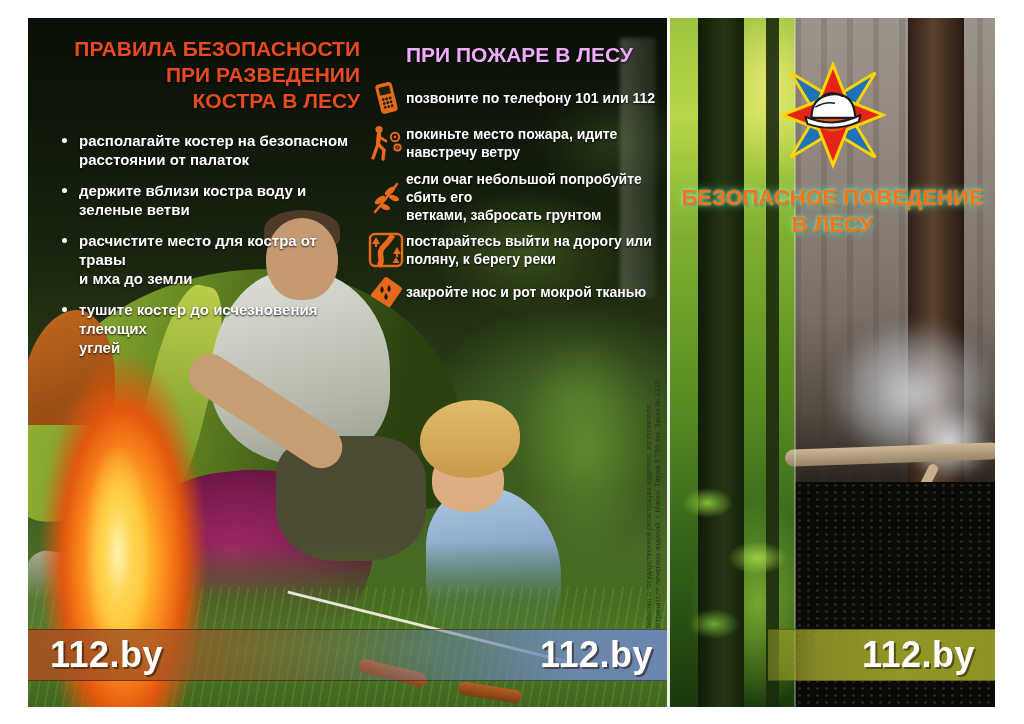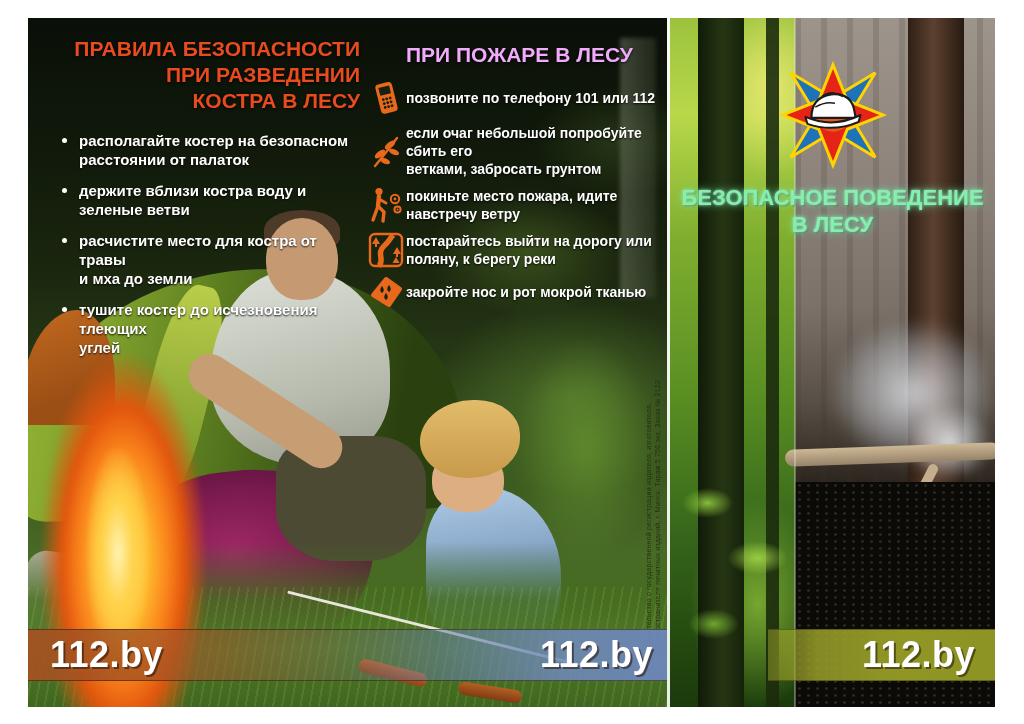--- a/index.html
+++ b/index.html
@@ -90,21 +90,21 @@
   .pr-smoke2{position:absolute;left:230px;top:380px;width:100px;height:90px;background:radial-gradient(50% 50% at 50% 50%,rgba(235,238,242,.9),transparent 85%);filter:blur(5px);}
   .pr-log1{position:absolute;left:115px;top:428px;width:215px;height:17px;background:linear-gradient(180deg,#cdb895,#97836a);border-radius:9px;transform:rotate(-2deg);}
   .pr-log2{position:absolute;left:150px;top:502px;width:185px;height:15px;background:linear-gradient(180deg,#bca688,#846f56);border-radius:8px;transform:rotate(-3deg);}
   .pr-branch{position:absolute;left:216px;top:436px;width:10px;height:195px;background:#c4ae8d;border-radius:5px;transform:rotate(27deg);}
   .pr-ground{position:absolute;left:125px;bottom:0;width:200px;height:225px;background:#0c0a07;}
   .pr-ground-tex{position:absolute;left:125px;bottom:0;width:200px;height:225px;
     background-image:radial-gradient(rgba(130,125,118,.35) 1px, transparent 2px);background-size:9px 7px;opacity:.8;}
   .pr-seam{position:absolute;left:124px;top:0;width:2px;height:689px;background:rgba(235,235,225,.35);}
 
   .logo{position:absolute;left:50%;top:38px;transform:translateX(-50%);width:118px;height:118px;z-index:5;}
-  .pr-title{position:absolute;left:0;top:166px;width:100%;text-align:center;z-index:5;color:#86efac;font-weight:bold;font-size:22px;line-height:27px;
+  .pr-title{position:absolute;left:0;top:166px;width:100%;text-align:center;z-index:5;color:#f97316;font-weight:bold;font-size:22px;line-height:27px;
     text-shadow:0 0 8px rgba(112,228,172,.95),0 0 3px rgba(190,255,225,.8),1px 1px 2px rgba(0,40,20,.55);}
   .pr-title span{display:block;}
   .bar-right{position:absolute;left:98px;right:0;bottom:26px;height:52px;z-index:6;
     background:linear-gradient(90deg,rgba(154,160,42,.5) 0%,rgba(154,160,42,.85) 22%,rgba(150,156,38,.96) 60%,rgba(146,152,36,.97) 100%);
     border-top:1px solid rgba(45,45,10,.45);border-bottom:1px solid rgba(45,45,10,.45);
     display:flex;align-items:center;justify-content:flex-end;padding-right:20px;box-sizing:border-box;}
 </style>
 </head>
 <body>
 
@@ -175,52 +175,52 @@
                   <circle cx="20" cy="27" r="1.4"></circle>
               </g>
             </g>
           </svg>
         </span>
         <span class="mid-text">позвоните по телефону 101 или 112</span>
       </div>
 
       <div class="mid-item">
         <span class="mid-icon">
-          <svg width="32" height="36" viewBox="0 0 32 36" aria-hidden="true">
-            <path d="M5 33 Q15 21 27 5" fill="none" stroke="#e8681c" stroke-width="2.4" stroke-linecap="round"></path>
-            <g fill="#e8681c">
-              <ellipse cx="10" cy="21" rx="6.2" ry="3" transform="rotate(-38 10 21)"></ellipse>
-              <ellipse cx="20" cy="12" rx="6.2" ry="3" transform="rotate(-38 20 12)"></ellipse>
-              <ellipse cx="15" cy="28" rx="5.4" ry="2.7" transform="rotate(22 15 28)"></ellipse>
-              <ellipse cx="24" cy="19" rx="5.4" ry="2.7" transform="rotate(22 24 19)"></ellipse>
-            </g>
-          </svg>
-        </span>
-        <span class="mid-text">если очаг небольшой попробуйте сбить его
-ветками, забросать грунтом</span>
-      </div>
-
-      <div class="mid-item">
-        <span class="mid-icon">
           <svg width="34" height="38" viewBox="0 0 34 38" aria-hidden="true">
             <g stroke="#e8681c" stroke-linecap="round" fill="none">
               <circle cx="10" cy="5.5" r="3.6" fill="#e8681c" stroke="none"></circle>
               <path d="M10 10 L9 20" stroke-width="4.4"></path>
               <path d="M10 13 L17 17" stroke-width="3"></path>
               <path d="M9 20 L4 34" stroke-width="3.4"></path>
               <path d="M9 20 L15 26 L14 35" stroke-width="3.4"></path>
               <circle cx="26" cy="13" r="4.2" stroke-width="2"></circle>
               <circle cx="26" cy="13" r="1.4" fill="#e8681c" stroke="none"></circle>
               <circle cx="28.5" cy="23.5" r="3.1" stroke-width="2"></circle>
               <circle cx="28.5" cy="23.5" r="1" fill="#e8681c" stroke="none"></circle>
             </g>
           </svg>
         </span>
         <span class="mid-text">покиньте место пожара, идите
 навстречу ветру</span>
+      </div>
+
+      <div class="mid-item">
+        <span class="mid-icon">
+          <svg width="32" height="36" viewBox="0 0 32 36" aria-hidden="true">
+            <path d="M5 33 Q15 21 27 5" fill="none" stroke="#e8681c" stroke-width="2.4" stroke-linecap="round"></path>
+            <g fill="#e8681c">
+              <ellipse cx="10" cy="21" rx="6.2" ry="3" transform="rotate(-38 10 21)"></ellipse>
+              <ellipse cx="20" cy="12" rx="6.2" ry="3" transform="rotate(-38 20 12)"></ellipse>
+              <ellipse cx="15" cy="28" rx="5.4" ry="2.7" transform="rotate(22 15 28)"></ellipse>
+              <ellipse cx="24" cy="19" rx="5.4" ry="2.7" transform="rotate(22 24 19)"></ellipse>
+            </g>
+          </svg>
+        </span>
+        <span class="mid-text">если очаг небольшой попробуйте сбить его
+ветками, забросать грунтом</span>
       </div>
 
       <div class="mid-item">
         <span class="mid-icon">
           <svg width="36" height="36" viewBox="0 0 36 36" aria-hidden="true">
             <rect x="2" y="2" width="32" height="32" rx="5" fill="none" stroke="#e8681c" stroke-width="2.4"></rect>
             <path d="M11 34 C17 28 8 21 16 14 C21 9.5 21 8 25 3" fill="none" stroke="#e8681c" stroke-width="5.5"></path>
             <g fill="#e8681c">
               <path d="M8 5 L12 12 L4 12 Z"></path>
                 <rect x="7" y="12" width="2" height="3"></rect>

